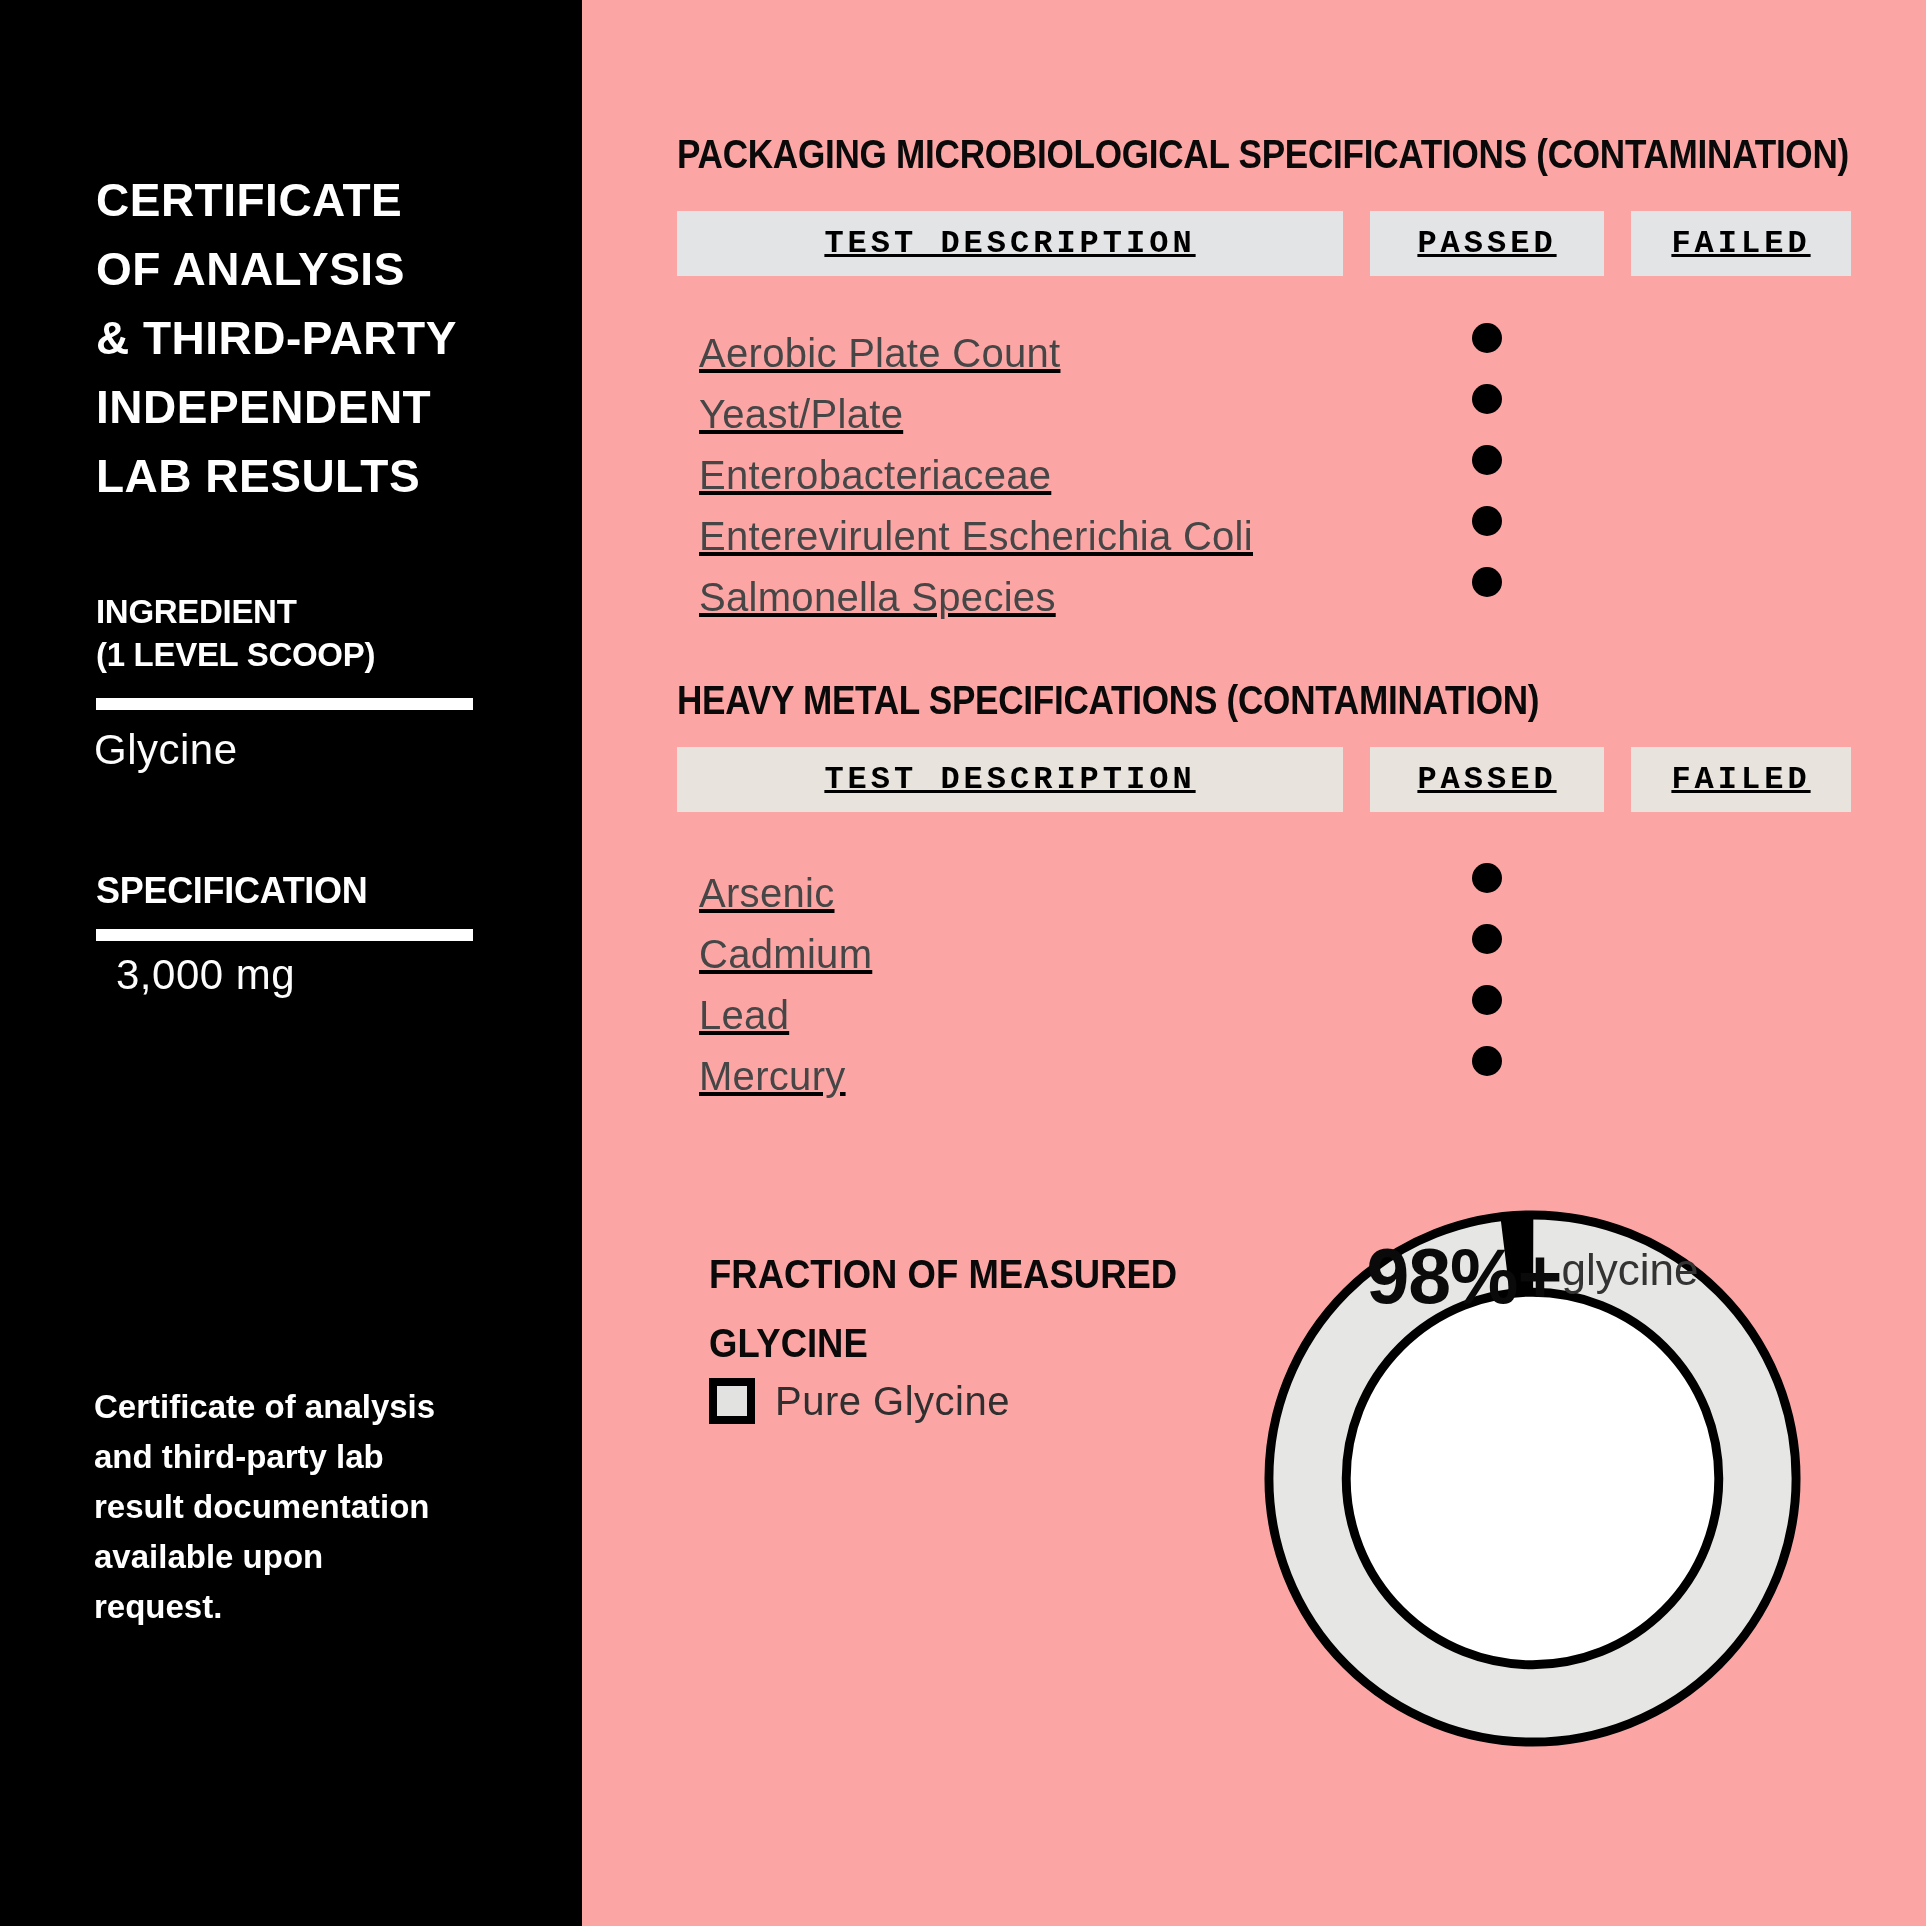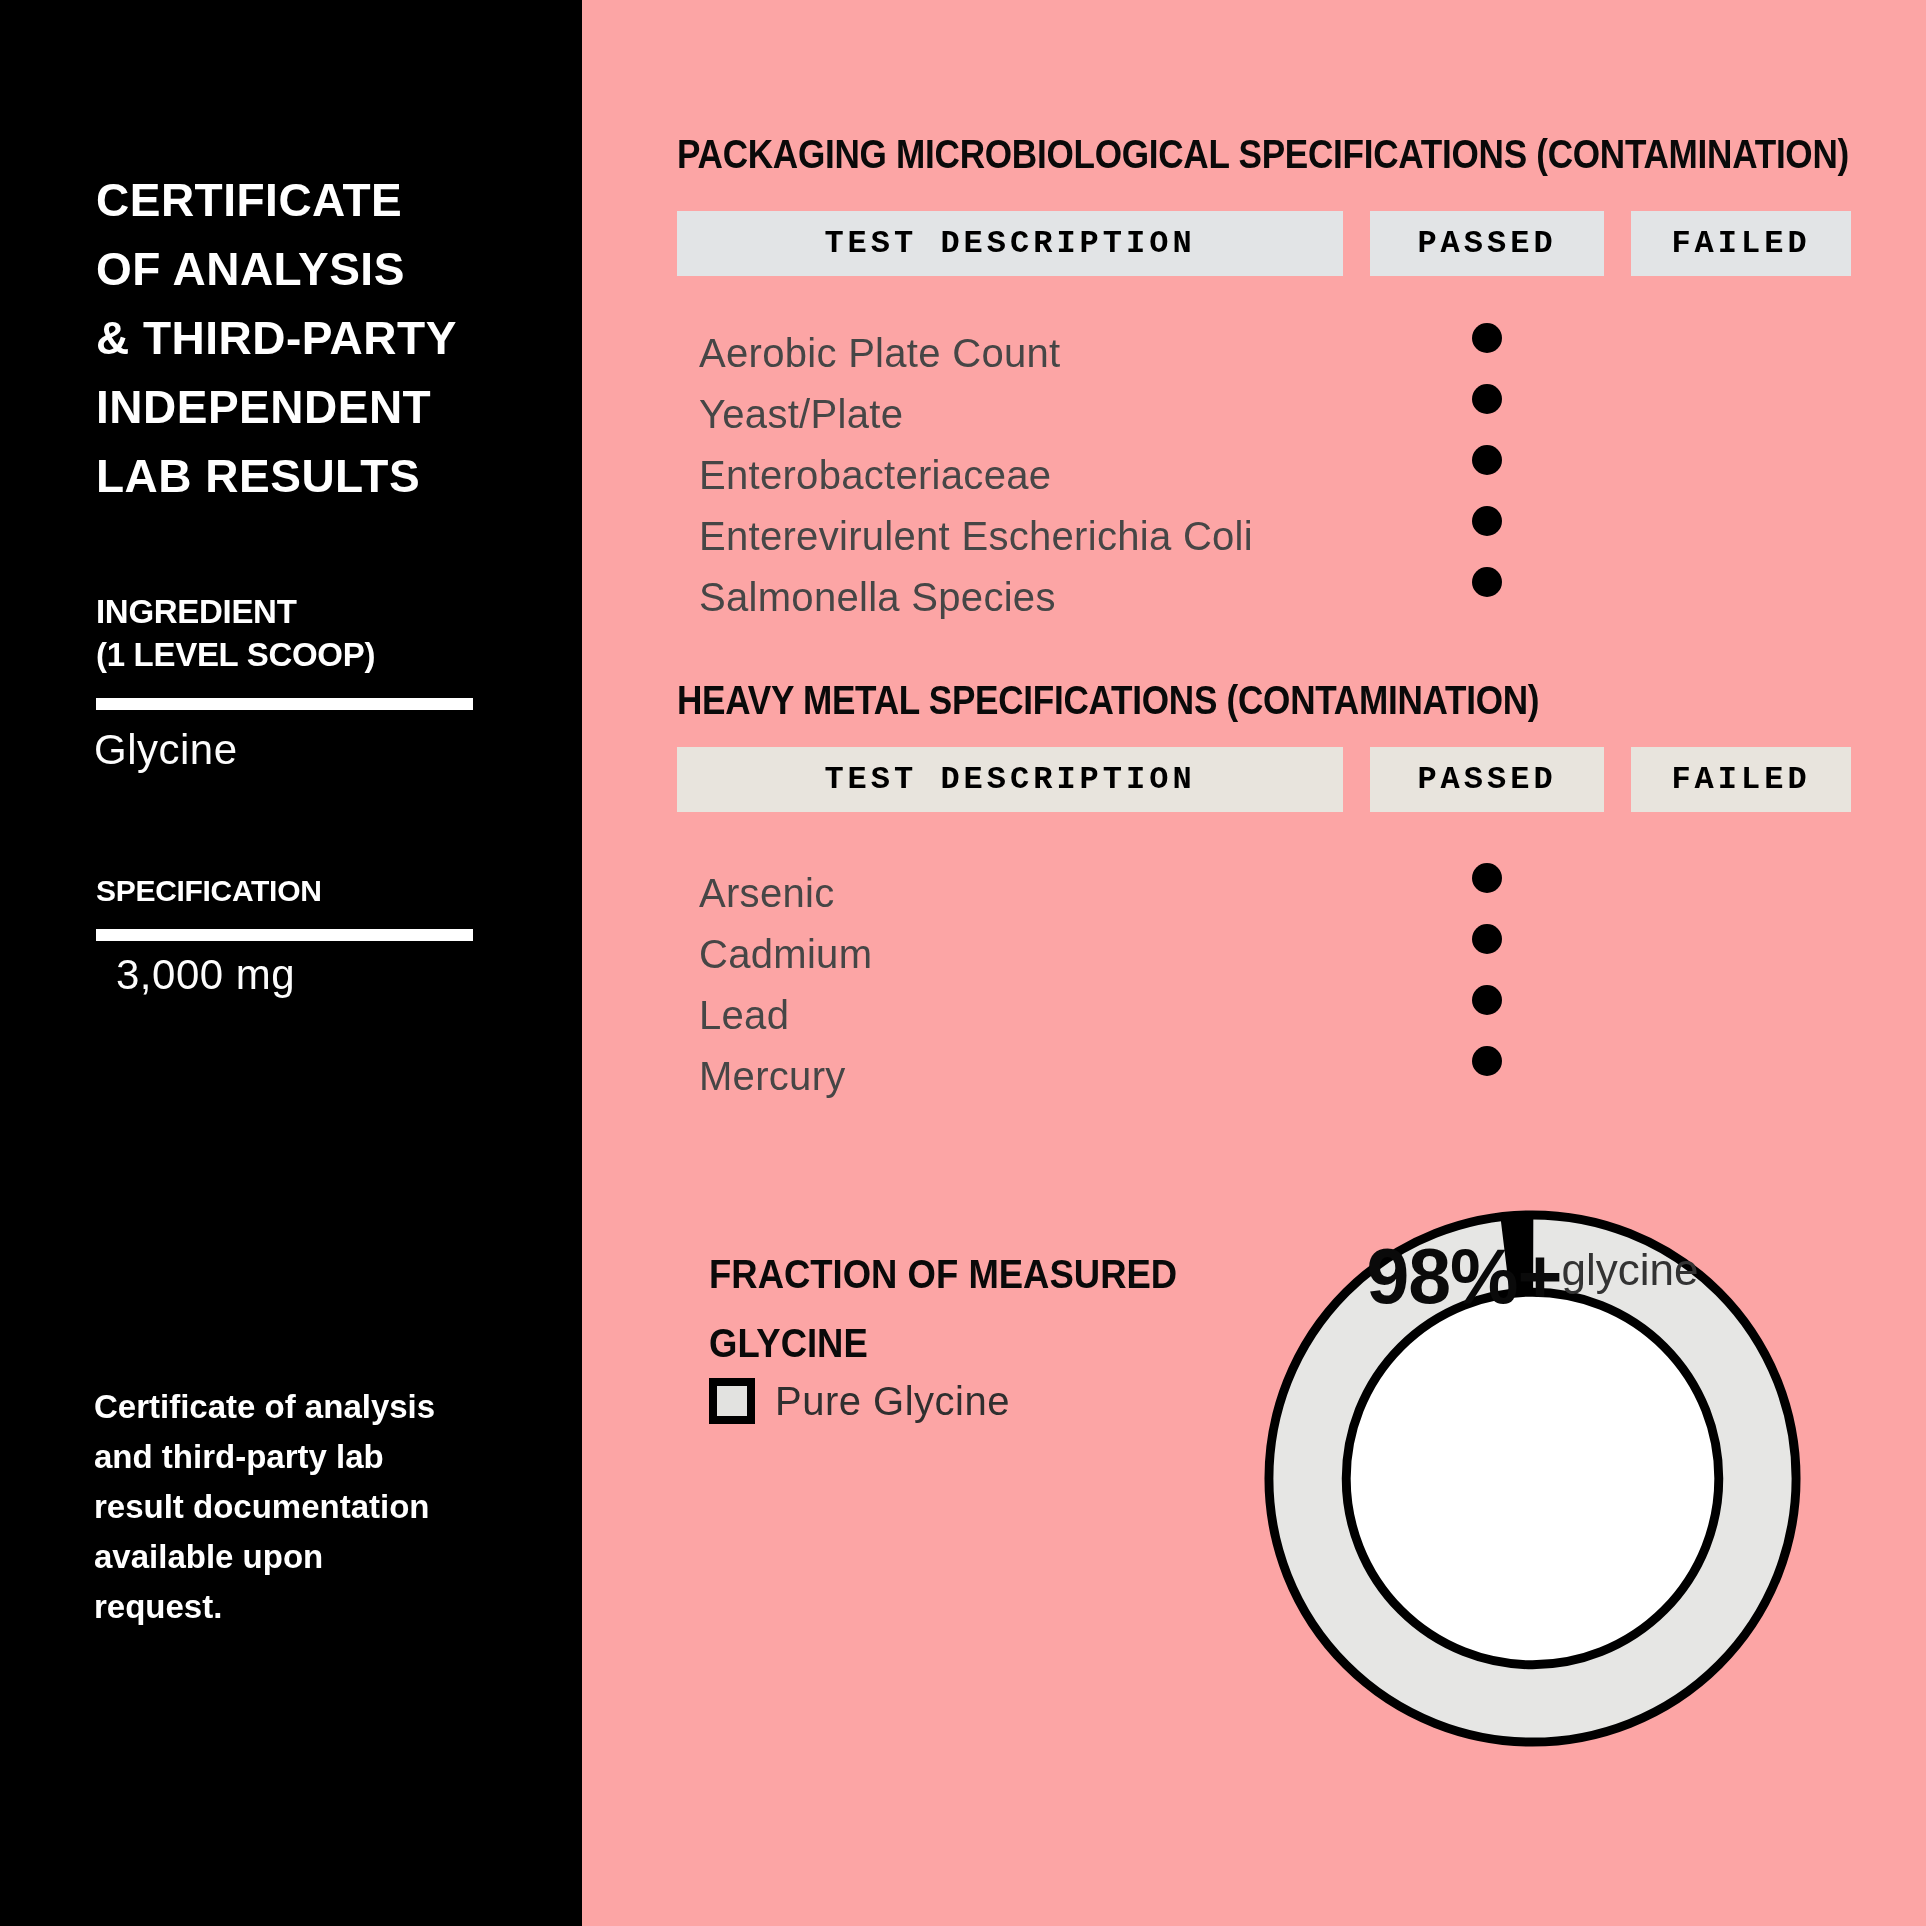--- a/index.html
+++ b/index.html
@@ -14,37 +14,37 @@
   #canvas{
     position:relative;width:1927px;height:1927px;background:#fca5a5;
     font-family:"Liberation Sans",sans-serif;overflow:hidden;
   }
 
   
   .sidebar{position:absolute;left:0;top:0;width:582px;height:1927px;background:var(--sidebar-bg);color:#ffffff;}
   .s-title{position:absolute;left:96px;top:135px;font-size:46px;font-weight:700;line-height:69px;letter-spacing:0.5px;}
   .s-label{position:absolute;left:96px;font-size:33px;font-weight:700;line-height:43px;letter-spacing:-0.3px;}
   .s-label.ing{top:590px;}
-  .s-label.spec{top:869px;font-size:30px;}
+  .s-label.spec{top:869px;font-size:36px;}
   .s-bar{position:absolute;left:96px;width:377px;height:12px;background:#ffffff;}
   .s-bar.b1{top:698px;}
   .s-bar.b2{top:929px;}
   .s-value{position:absolute;left:94px;font-size:42px;font-weight:400;color:#fcfcfc;letter-spacing:0.5px;}
   .s-value.ing{top:726px;}
   .s-value.spec{top:951px;margin-left:22px;}
   .s-footnote{position:absolute;left:94px;top:1382px;font-size:33px;font-weight:700;line-height:50px;}
 
   
   .main{position:absolute;left:582px;top:0;width:1344px;height:1511px;}
   .sec{position:absolute;left:95px;width:1173px;}
   .sec-title{margin:0;font-size:37px;font-weight:800;color:var(--ink);letter-spacing:-0.3px;
     line-height:44px;white-space:nowrap;transform:scale(.95,1.1);transform-origin:left center;}
   .sec1{top:133px;}
   .sec2{top:679px;}
-  .thead,.trow{display:grid;grid-template-columns:666px 234px 220px;column-gap:27px;}
+  .thead,.trow{display:grid;grid-template-columns:666px 234px 220px;column-gap:27px;text-decoration:underline;}
   .sec1 .thead{margin-top:34px;}
   .sec2 .thead{margin-top:24px;}
   .th{height:65px;display:flex;align-items:center;justify-content:center;
     font-family:"Liberation Mono","DejaVu Sans Mono",monospace;font-weight:700;font-size:32px;
     letter-spacing:4px;color:#000;}
   .sec1 .th{background:var(--micro-header-bg);}
   .sec2 .th{background:var(--metal-header-bg);}
   .sec1 .trows{margin-top:24px;}
   .sec2 .trows{margin-top:28px;}
   .trow{height:61px;align-items:center;}

